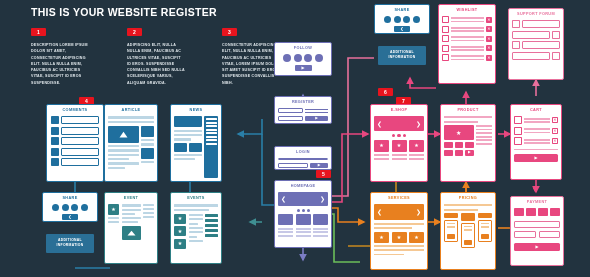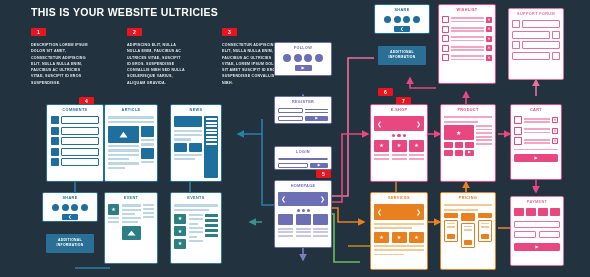--- a/index.html
+++ b/index.html
@@ -77,21 +77,21 @@
     font-size:3.4px; font-weight:bold; letter-spacing:0.3px;
     text-align:center; line-height:1.6; padding:4px 2px;
     text-transform:uppercase; border-radius:1px;
   }
 </style>
 </head>
 <body>
 
 <div class="stage">
 
-  <div class="abs title">THIS IS YOUR WEBSITE ULTRICIES</div>
+  <div class="abs title">THIS IS YOUR WEBSITE REGISTER</div>
 
   <div class="abs" style="left:31px; top:28px;">
     <div class="badge">1</div>
     <div class="lorem" style="margin-top:6px;">DESCRIPTION LOREM IPSUM DOLOR SIT AMET, CONSECTETUR ADIPISCING ELIT. NULLA NULLA ENIM, FAUCIBUS AC ULTRICIES VITAE, SUSCIPIT ID EROS SUSPENDISSE.</div>
   </div>
 
   <div class="abs" style="left:127px; top:28px;">
     <div class="badge">2</div>
     <div class="lorem" style="margin-top:6px;">ADIPISCING ELIT, NULLA NULLA ENIM, FAUCIBUS AC ULTRICES VITAE, SUSCIPIT ID EROS. SUSPENDISSE CONVALLIS NIBH SED NULLA SCELERISQUE VARIUS, ALIQUAM GRAVIDA.</div>
   </div>

